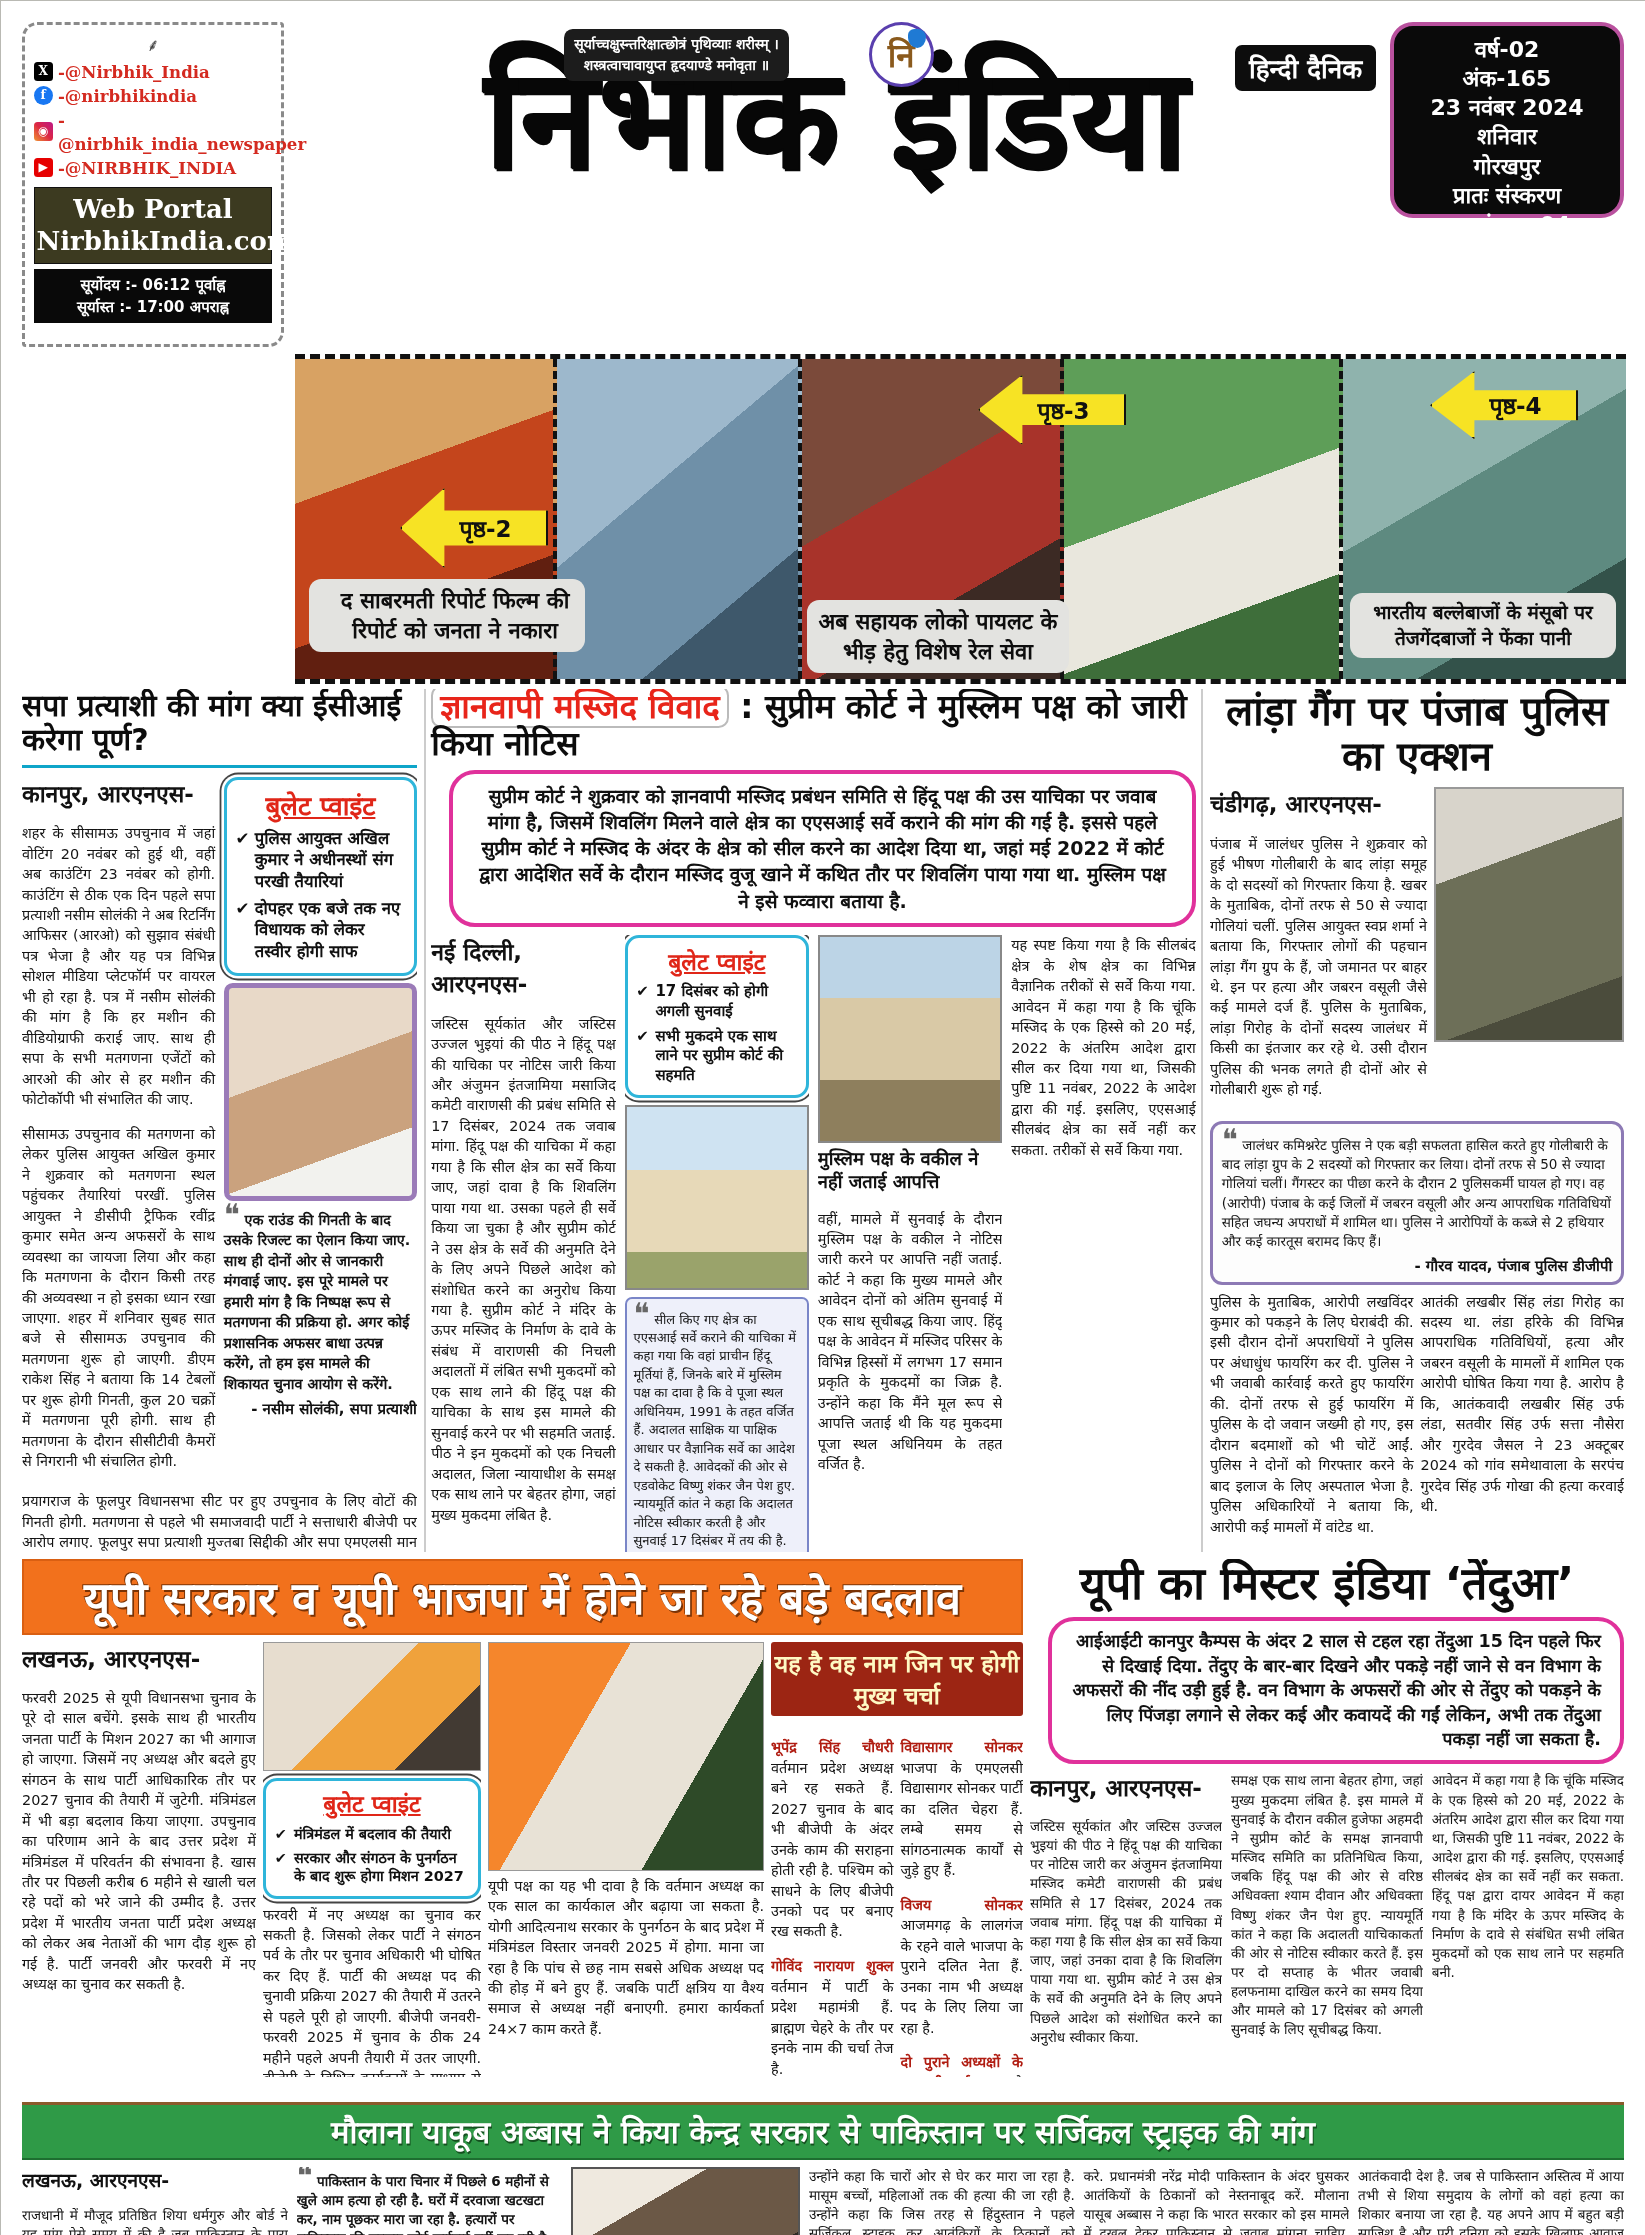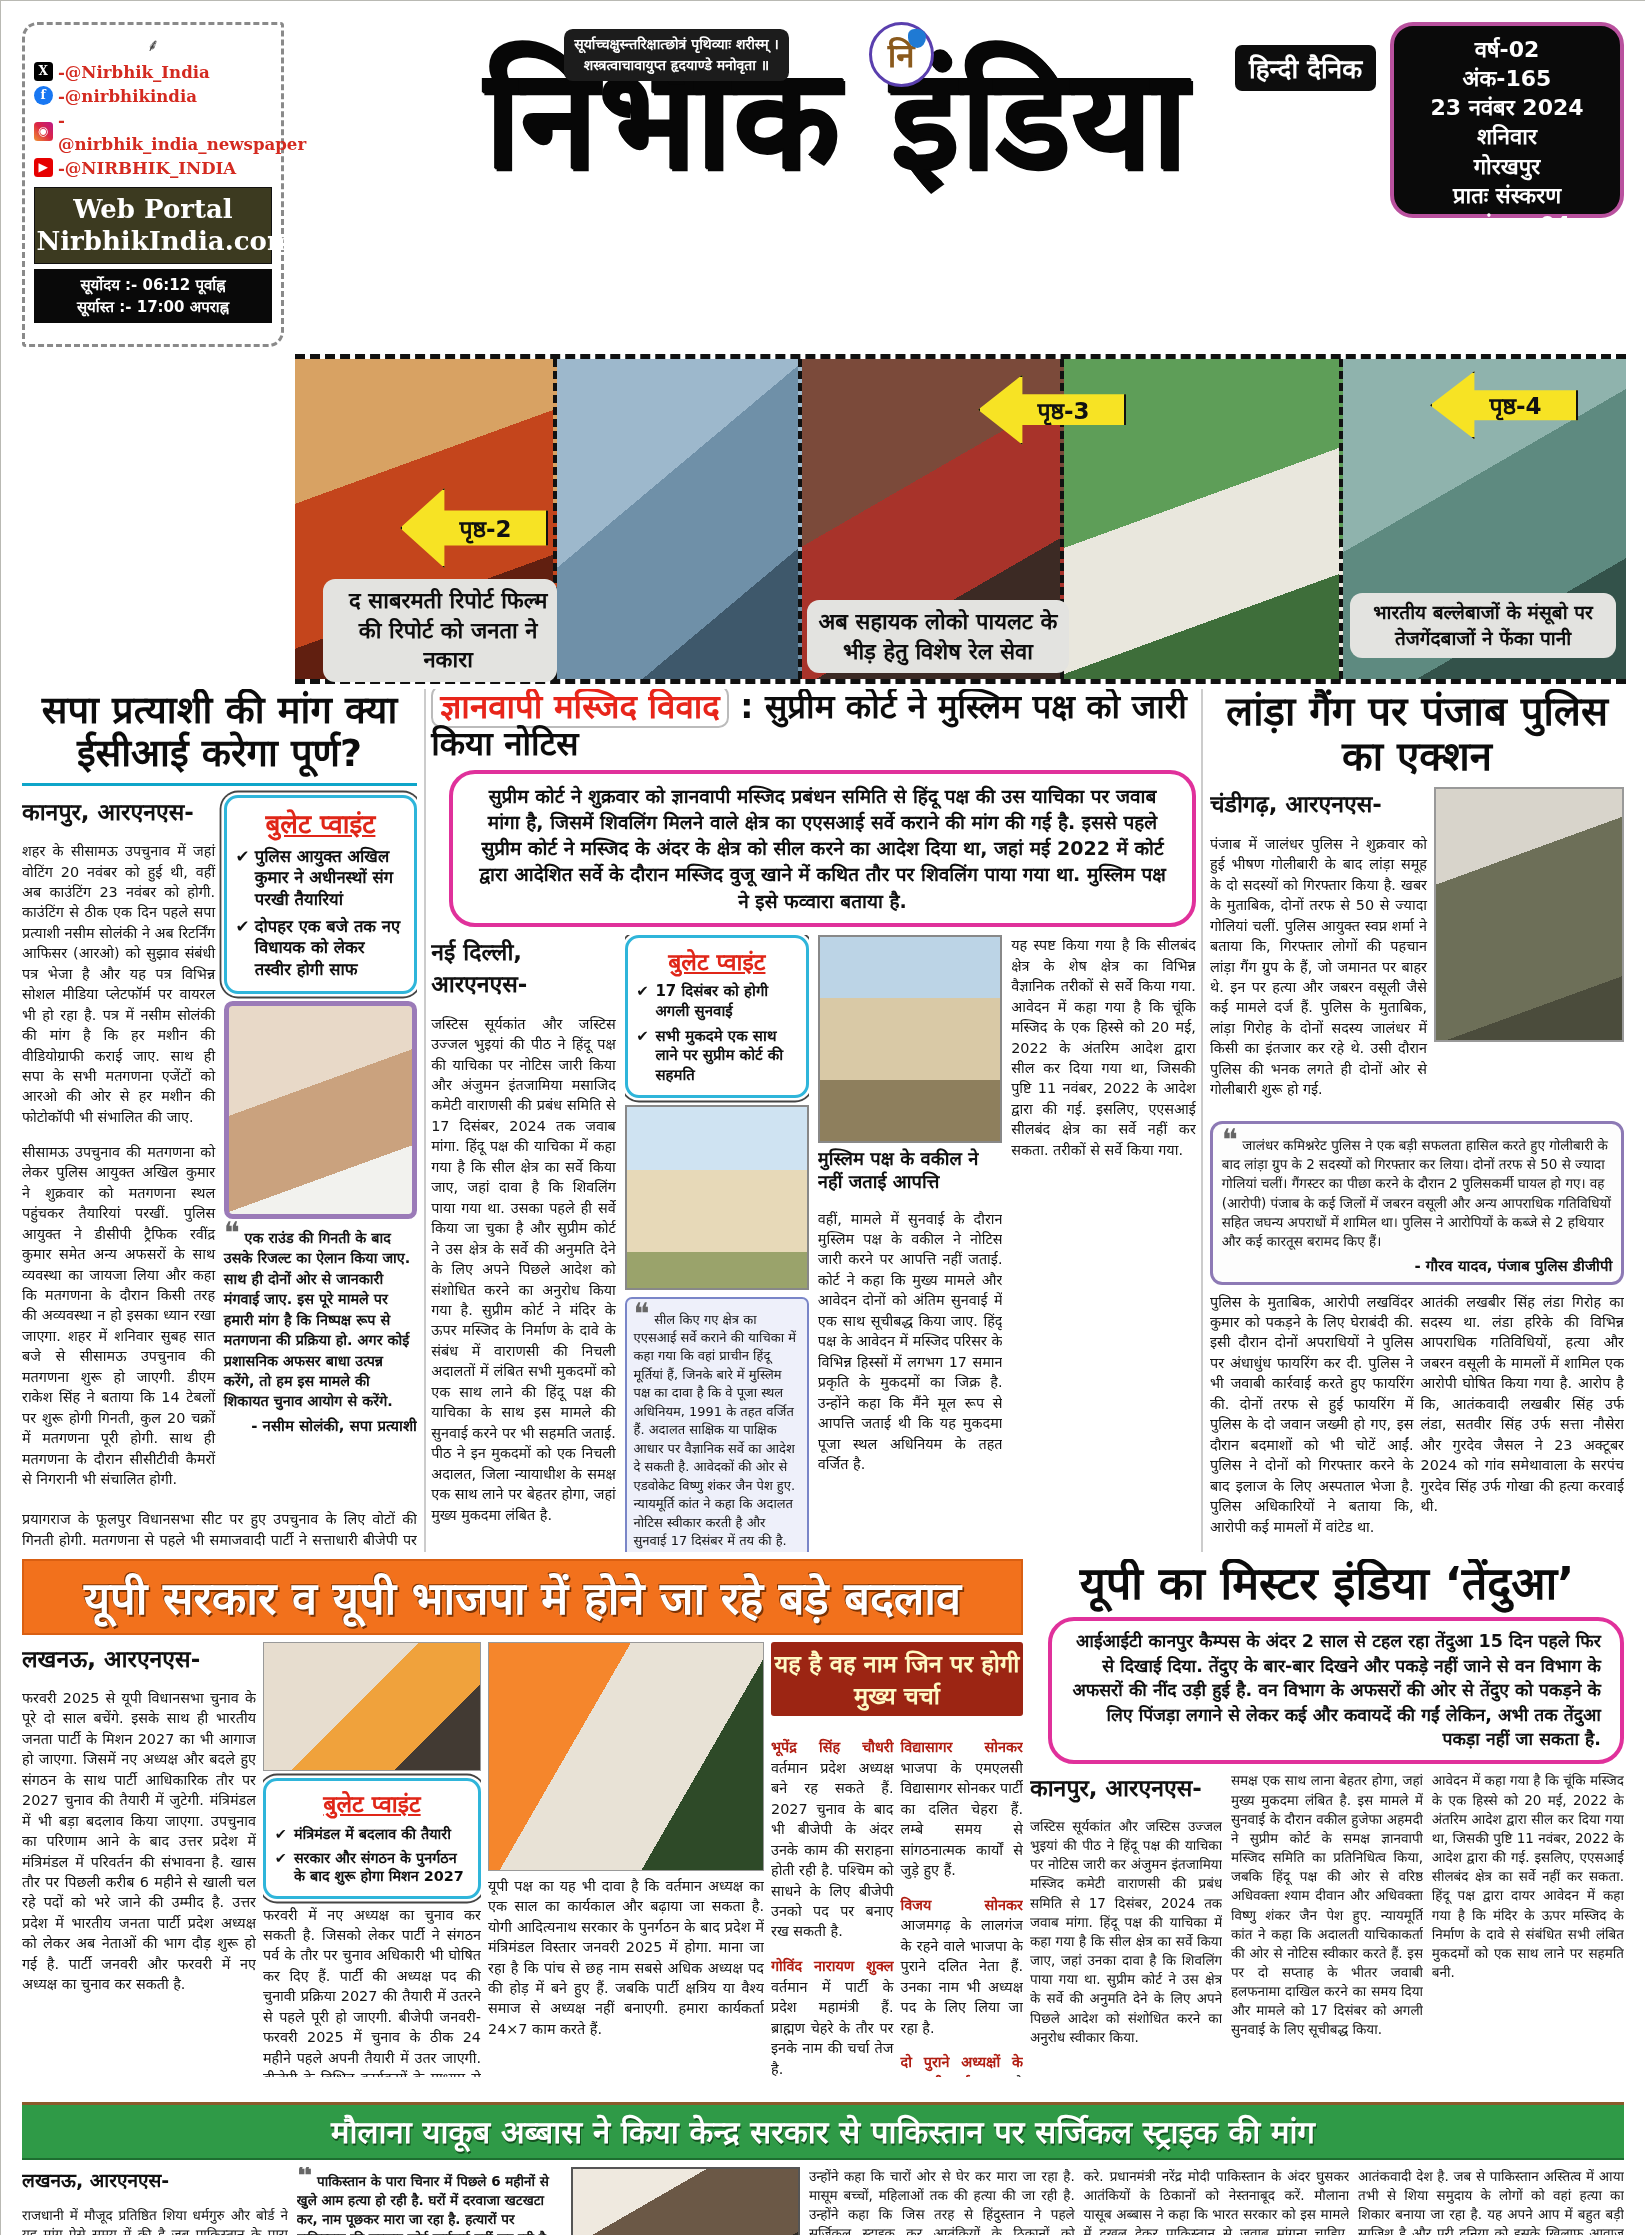--- a/index.html
+++ b/index.html
@@ -84,21 +84,21 @@
   .bitem{display:flex;gap:5.2px;font-weight:bold;font-size:16.6px;line-height:1.3;margin-bottom:5.2px;}
   .bitem .tick{color:#111;flex:0 0 14px;}
   .pinkbox{border:4.4px solid #e0319b;border-radius:26px;background:#fff;padding:8.7px 19px;font-weight:bold;text-align:center;margin-left:18px;}
   .quotebox{border:3.5px solid #8d7ab5;border-radius:12.2px;background:#fdfdfd;padding:7px 8.7px;}
   .qmark{font-size:30px;color:#666;line-height:0.6;font-family:"DejaVu Serif","Liberation Serif",serif;}
   .qattr{font-weight:700;text-align:right;font-size:15px;margin-top:3.5px;}
   .subhead{font-weight:900;font-size:18.3px;line-height:1.25;margin:5.2px 0;}
   
   .row1{margin-top:5.2px;height:863px;}
   .col-sapa{flex:0 0 395px;overflow:hidden;}
-  .sapa-hl{font-size:38px;text-align:center;border-bottom:3.5px solid #0ea5c9;padding-bottom:8.7px;}
+  .sapa-hl{font-size:30px;text-align:left;border-bottom:3.5px solid #0ea5c9;padding-bottom:8.7px;}
   .sapa-grid{display:flex;gap:8.7px;margin-top:8.7px;}
   .sapa-c{width:50%;}
   .woman-photo{height:218px;border:5.2px solid #9b7bb8;border-radius:8.7px;background:linear-gradient(160deg,#e8d9c8 0 40%,#caa27e 40% 75%,#f2f2ee 75%);}
   .col-gyan{flex:0 0 779px;overflow:hidden;border-left:2.6px solid #ccc;border-right:2.6px solid #ccc;padding:0 5.2px;}
   .gyan-kicker{font-size:33px;}
   .gyan-kicker .red{color:#e8251a;background:#fff;border:2.6px solid #bbb;border-radius:10.5px;padding:0 7px;}
   .gyan-grid{display:flex;gap:8.7px;margin-top:8.7px;height:622px;}
   .gyan-c{flex:1;overflow:hidden;}
   .court-photo{height:185px;border:2.6px solid #888;background:linear-gradient(180deg,#cfe3f2 0 35%,#e7d9b8 35% 80%,#9aa36b 80%);}
   .mosque-photo{height:208px;border:2.6px solid #888;background:linear-gradient(180deg,#bcd4e6 0 30%,#d9c9a6 30% 70%,#8e7f5d 70%);}
@@ -206,21 +206,21 @@
     <div class="arrow" style="left:105px;top:129px;width:148px;height:80px;">
       <span>पृष्ठ-2</span>
     </div>
     <div class="arrow" style="left:683px;top:15.7px;width:148px;height:70px;">
       <span>पृष्ठ-3</span>
     </div>
     <div class="arrow" style="left:1135px;top:12.2px;width:148px;height:68px;">
       <span>पृष्ठ-4</span>
     </div>
 
-    <div class="strip-cap" style="left:28px;top:220px;width:234px;padding-left:25px;">द साबरमती रिपोर्ट फिल्म की रिपोर्ट को जनता ने नकारा</div>
+    <div class="strip-cap" style="left:14px;top:220px;width:276px;padding-left:25px;">द साबरमती रिपोर्ट फिल्म की रिपोर्ट को जनता ने नकारा</div>
     <div class="strip-cap" style="left:512px;top:241px;width:262px;">अब सहायक लोको पायलट के भीड़ हेतु विशेष रेल सेवा</div>
     <div class="strip-cap" style="left:1055px;top:234px;width:266px;font-size:19px;">भारतीय बल्लेबाजों के मंसूबो पर तेजगेंदबाजों ने फेंका पानी</div>
   </section>
 
   <main class="row row1">
 
     <article class="col-sapa">
       <h2 class="hl sapa-hl">सपा प्रत्याशी की मांग क्या ईसीआई करेगा पूर्ण?</h2>
       <div class="sapa-grid">
         <div class="sapa-c">

